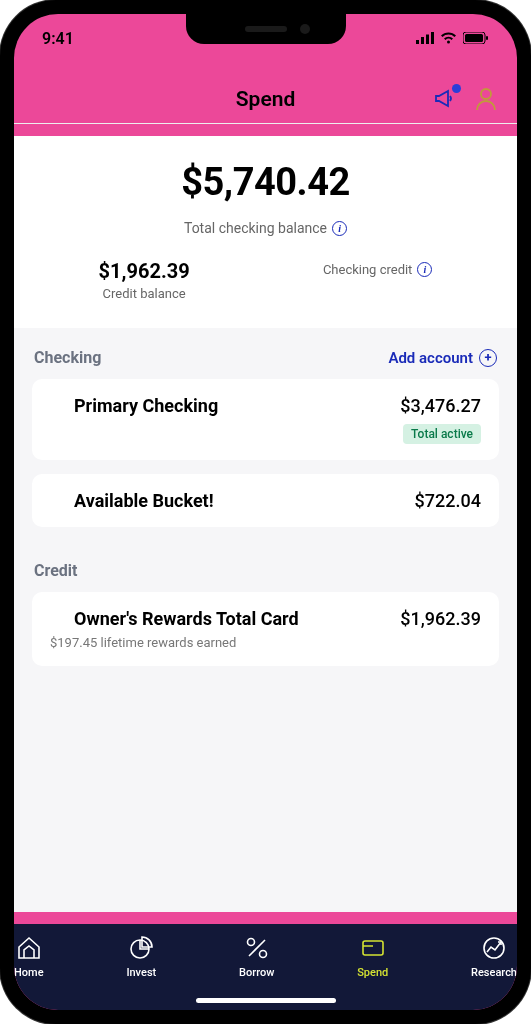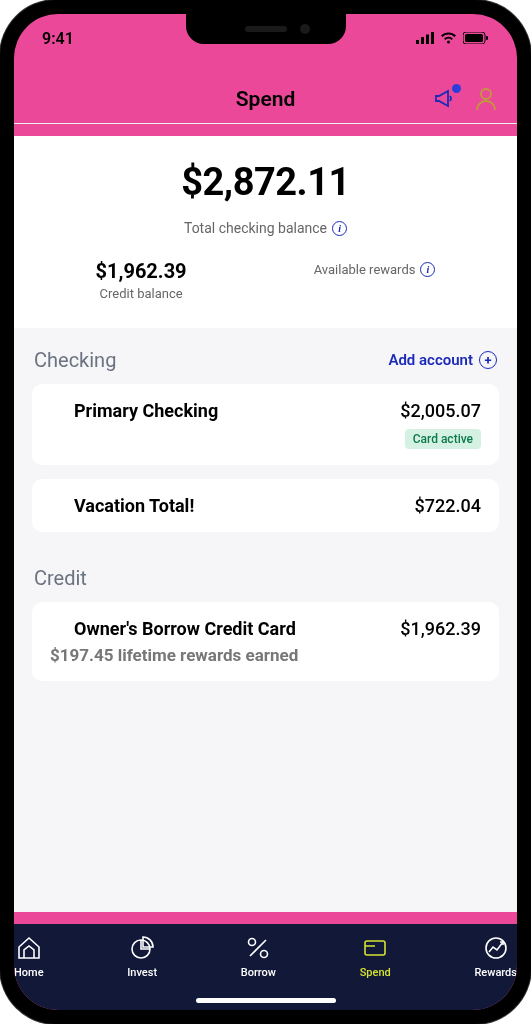--- a/index.html
+++ b/index.html
@@ -19,28 +19,28 @@
 .content { flex:1; overflow-y:auto; background:#f6f6f8; }
 .hero { background:#fff; text-align:center; padding:24px 0 26px 0; }
 .big-balance { font-size:38px; font-weight:700; letter-spacing:-0.5px; }
 .sub-label { font-size:14px; color:#666; margin-top:16px; display:inline-flex; align-items:center; gap:5px; }
 .two-col { display:flex; justify-content:space-around; margin-top:22px; padding:0 18px; }
 .col { text-align:center; }
 .col-val { font-size:20px; font-weight:700; }
 .col-label { font-size:13px; color:#666; margin-top:1px; display:inline-flex; align-items:flex-end; gap:5px; }
 .section { padding:0 18px; }
 .section-head { display:flex; justify-content:space-between; align-items:center; padding:20px 2px 12px 2px; }
-.section-title { font-size:20px; color:#6b7280; font-weight:400; }
+.section-title { font-size:16px; color:#6b7280; font-weight:700; }
 .add-link { color:#1a2bb8; font-weight:600; font-size:15px; display:inline-flex; align-items:flex-start; gap:6px; }
 .card { background:#fff; border-radius:10px; padding:16px 18px; margin-bottom:14px; }
 .card-row { display:flex; justify-content:space-between; align-items:flex-start;margin-left:24px; }
 .card-name { font-size:18px; font-weight:700; }
 .card-amt { font-size:18px; font-weight:500; }
 .badge { display:inline-block; margin-top:8px; float:right; background:#d5f1e3; color:#0a7a4a; font-size:12px; padding:3px 8px; border-radius:4px; font-weight:500; }
-.card-sub { font-size:17px; color:#777; margin-top:6px;font-weight:bold; }
+.card-sub { font-size:13px; color:#777; margin-top:6px; }
 .bottom-nav { height:86px; background:#121838; display:flex; justify-content:space-between; align-items:flex-start; padding-top:10px; border-radius:0; }
 .nav-item { display:flex; flex-direction:column; align-items:center; gap:4px; color:#fff; font-size:11px; font-weight:500; }
 .nav-item.active { color:#d5e332; }
 .nav-icon { width:28px; height:28px; display:flex; align-items:center; justify-content:center; }
 .home-indicator { position:absolute; bottom:7px; left:50%; transform:translateX(-50%); width:140px; height:5px; background:#fff; border-radius:3px; }
 svg { display:block; }
 .info-icon { width:15px; height:15px; border:1.5px solid #1a2bb8; border-radius:50%; display:inline-flex; align-items:center; justify-content:center; color:#1a2bb8; font-size:10px; font-weight:700; font-style:italic; font-family:serif; }
 .plus-icon { width:18px; height:18px; border:1.8px solid #1a2bb8; border-radius:50%; display:inline-flex; align-items:center; justify-content:center; color:#1a2bb8; font-size:13px; font-weight:700; line-height:1; }
 </style>
 </head>
@@ -89,74 +89,74 @@
           <svg width="22" height="24" viewBox="0 0 22 24" fill="none" stroke="#c19a3a" stroke-width="1.8">
               <circle cx="11" cy="7" r="5"></circle>
               <path d="M2 23 a9 9 0 0 1 18 0"></path>
             </svg>
         </span>
       </div>
     </div>
 
     <div class="content">
       <div class="hero">
-        <div class="big-balance">$2,872.11</div>
+        <div class="big-balance">$5,740.42</div>
         <div class="sub-label">
           <span>Total checking balance</span>
           <span class="info-icon">i</span>
         </div>
         <div class="two-col">
           <div class="col">
             <div class="col-val">$1,962.39</div>
             <div class="col-label">
                 <span>Credit balance</span>
               </div>
           </div>
           <div class="col">
             <div class="col-label">
-              <span>Available rewards</span>
+              <span>Checking credit</span>
               <span class="info-icon">i</span>
             </div>
           </div>
         </div>
       </div>
 
       <div class="section">
         <div class="section-head">
           <span class="section-title">Checking</span>
           <span class="add-link">
             <span>Add account</span>
             <span class="plus-icon">+</span>
           </span>
         </div>
 
         <div class="card">
           <div class="card-row">
             <span class="card-name">Primary Checking</span>
-            <span class="card-amt">$2,005.07</span>
+            <span class="card-amt">$3,476.27</span>
           </div>
           <div style="overflow:hidden">
-            <span class="badge">Card active</span>
+            <span class="badge">Total active</span>
           </div>
         </div>
 
         <div class="card">
           <div class="card-row">
-            <span class="card-name">Vacation Total!</span>
+            <span class="card-name">Available Bucket!</span>
             <span class="card-amt">$722.04</span>
           </div>
         </div>
 
         <div class="section-head">
           <span class="section-title">Credit</span>
         </div>
 
         <div class="card">
           <div class="card-row">
-            <span class="card-name">Owner's Borrow Credit Card</span>
+            <span class="card-name">Owner's Rewards Total Card</span>
             <span class="card-amt">$1,962.39</span>
           </div>
           <div class="card-sub">$197.45 lifetime rewards earned</div>
         </div>
       </div>
     </div>
 
     <div class="bottom-nav">
       <div class="nav-item">
         <span class="nav-icon">
@@ -197,19 +197,19 @@
         <span>Spend</span>
       </div>
       <div class="nav-item">
         <span class="nav-icon">
           <svg width="26" height="26" viewBox="0 0 26 26" fill="none" stroke="#fff" stroke-width="1.6">
               <circle cx="13" cy="13" r="10"></circle>
               <path d="M6 17 L10 12 L14 15 L20 7"></path>
               <path d="M17 7 H20 V10"></path>
             </svg>
         </span>
-        <span>Rewards</span>
+        <span>Research</span>
       </div>
       <div class="home-indicator"></div>
     </div>
 
   </div>
 </div>
 
 </body></html>

